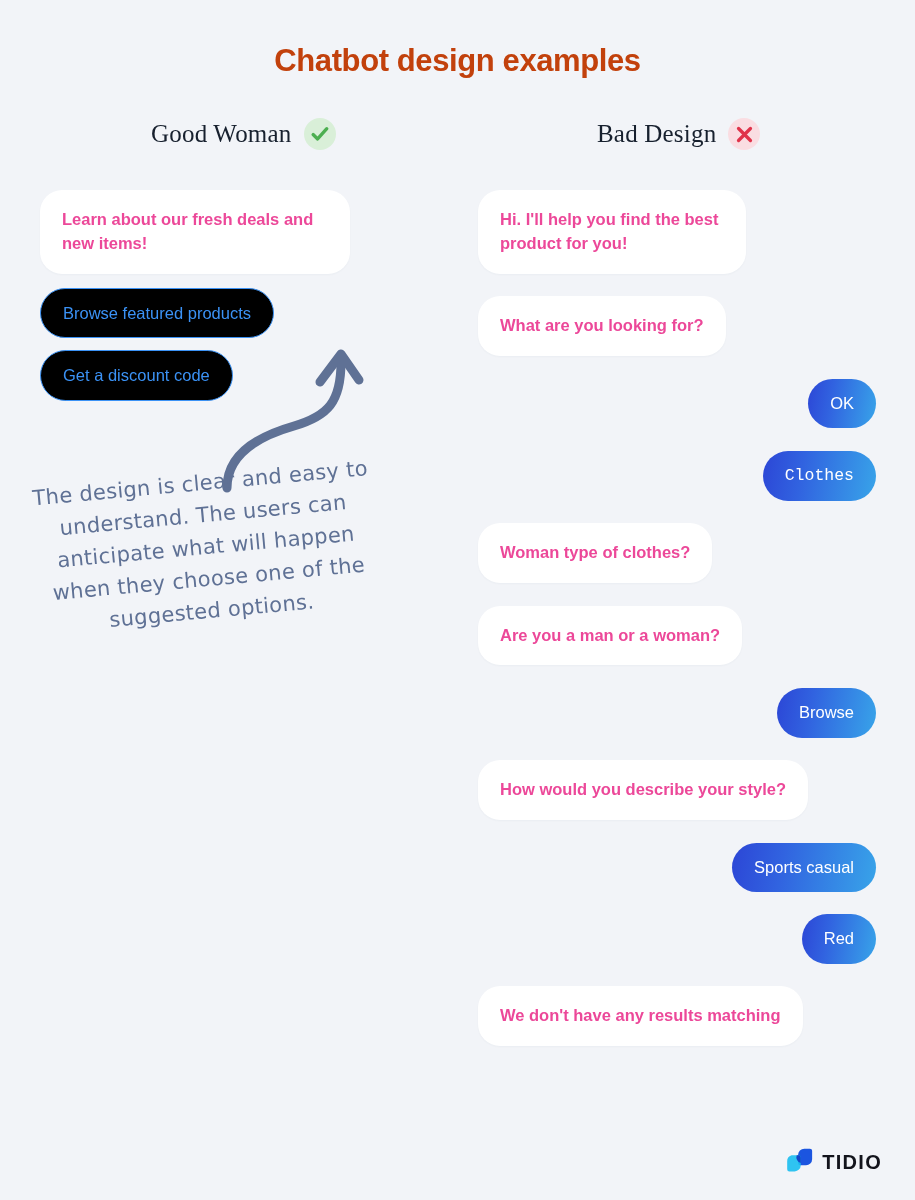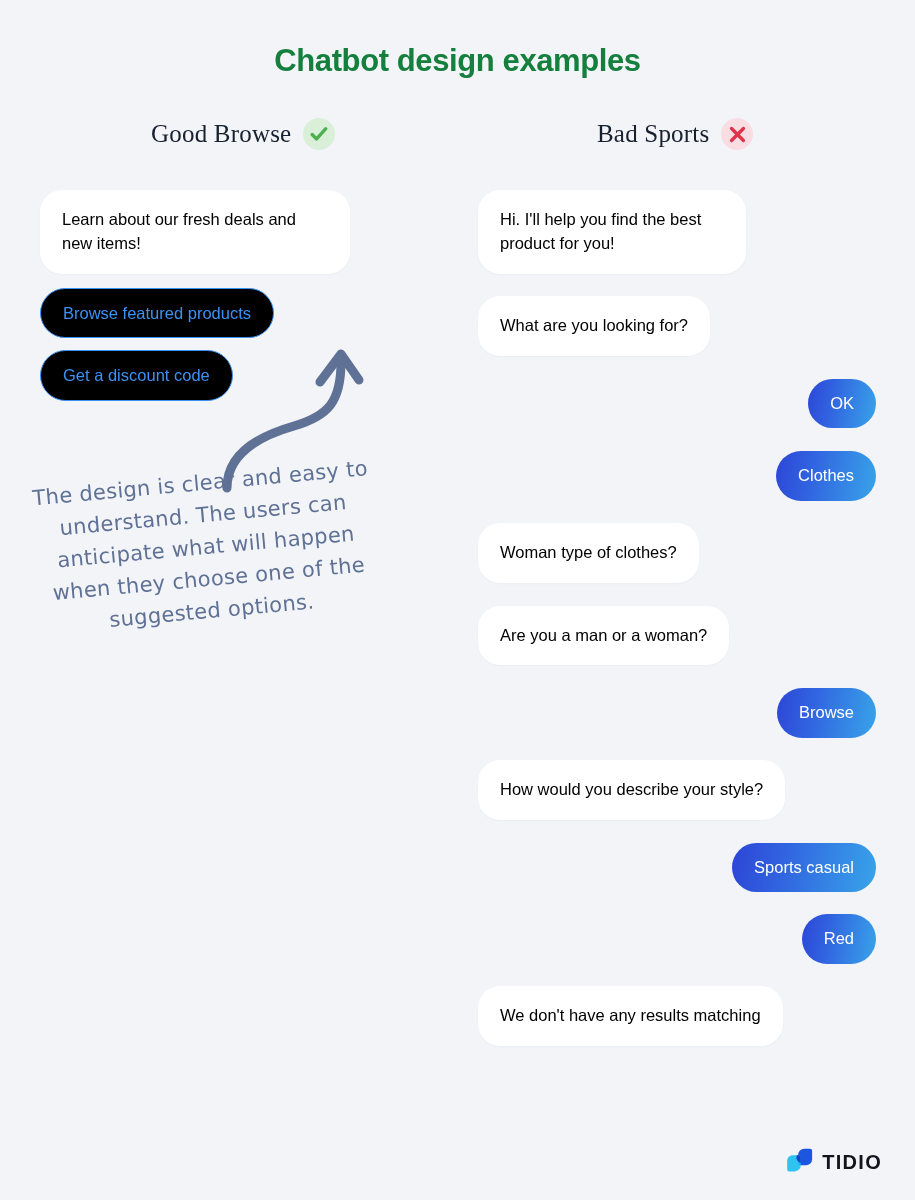--- a/index.html
+++ b/index.html
@@ -14,21 +14,21 @@
     font-family: "Liberation Sans", sans-serif;
     position: relative;
     overflow: hidden;
   }
 
   
   .page-title {
     text-align: center;
     font-size: 31px;
     font-weight: bold;
-    color: #15803d;
+    color: #c2410c;
     letter-spacing: -0.4px;
     position: absolute;
     top: 43px;
     left: 0;
     width: 100%;
   }
 
   
   .col-header {
     position: absolute;
@@ -67,23 +67,24 @@
   .row { display: flex; }
   .row.bot  { justify-content: flex-start; }
   .row.user { justify-content: flex-end; }
 
   .bubble-bot {
     background: #ffffff;
     border-radius: 22px;
     padding: 18px 22px;
     font-size: 16.5px;
     line-height: 1.45;
-    color: #000000;
+    color: #ec4899;
     max-width: 100%;
     box-shadow: 0 1px 2px rgba(30, 45, 80, 0.035);
+    font-weight: bold;
   }
 
   .bubble-user {
     background: linear-gradient(100deg, #2c46d6 0%, #3163e0 35%, #38a4e9 100%);
     border-radius: 30px;
     padding: 14px 22px;
     font-size: 16.5px;
     line-height: 1.3;
     color: #ffffff;
     white-space: nowrap;
@@ -140,30 +141,30 @@
     letter-spacing: 1.3px;
     color: #13141c;
   }
 </style>
 </head>
 <body>
 
 <div class="page-title">Chatbot design examples</div>
 
 <div class="col-header good">
-  <span class="col-header-label">Good Browse</span>
+  <span class="col-header-label">Good Woman</span>
   <span class="badge ok">
     <svg width="22" height="22" viewBox="0 0 24 24" aria-hidden="true">
       <path d="M4.5 12.6 L9.4 17.4 L19.4 6.2" fill="none" stroke="#4caf50" stroke-width="3.6" stroke-linecap="round" stroke-linejoin="round"></path>
     </svg>
   </span>
 </div>
 
 <div class="col-header bad">
-  <span class="col-header-label">Bad Sports</span>
+  <span class="col-header-label">Bad Design</span>
   <span class="badge bad">
     <svg width="21" height="21" viewBox="0 0 24 24" aria-hidden="true">
       <path d="M5.2 5.2 L18.8 18.8 M18.8 5.2 L5.2 18.8" fill="none" stroke="#e0334a" stroke-width="3.8" stroke-linecap="round"></path>
     </svg>
   </span>
 </div>
 
 <div class="column left">
 
   <div class="row bot" style="margin-bottom:14px;">
@@ -186,21 +187,21 @@
   </div>
 
   <div class="row bot" style="margin-bottom:23px;">
     <div class="bubble-bot">What are you looking for?</div>
   </div>
 
   <div class="row user" style="margin-bottom:23px;">
     <div class="bubble-user">OK</div>
   </div>
 
-  <div class="row user" style="margin-bottom:22px;">
+  <div class="row user" style="margin-bottom:22px;font-family:Liberation Mono, monospace;">
     <div class="bubble-user">Clothes</div>
   </div>
 
   <div class="row bot" style="margin-bottom:23px;">
     <div class="bubble-bot">Woman type of clothes?</div>
   </div>
 
 
   <div class="row bot" style="margin-bottom:23px;">
     <div class="bubble-bot">Are you a man or a woman?</div>

